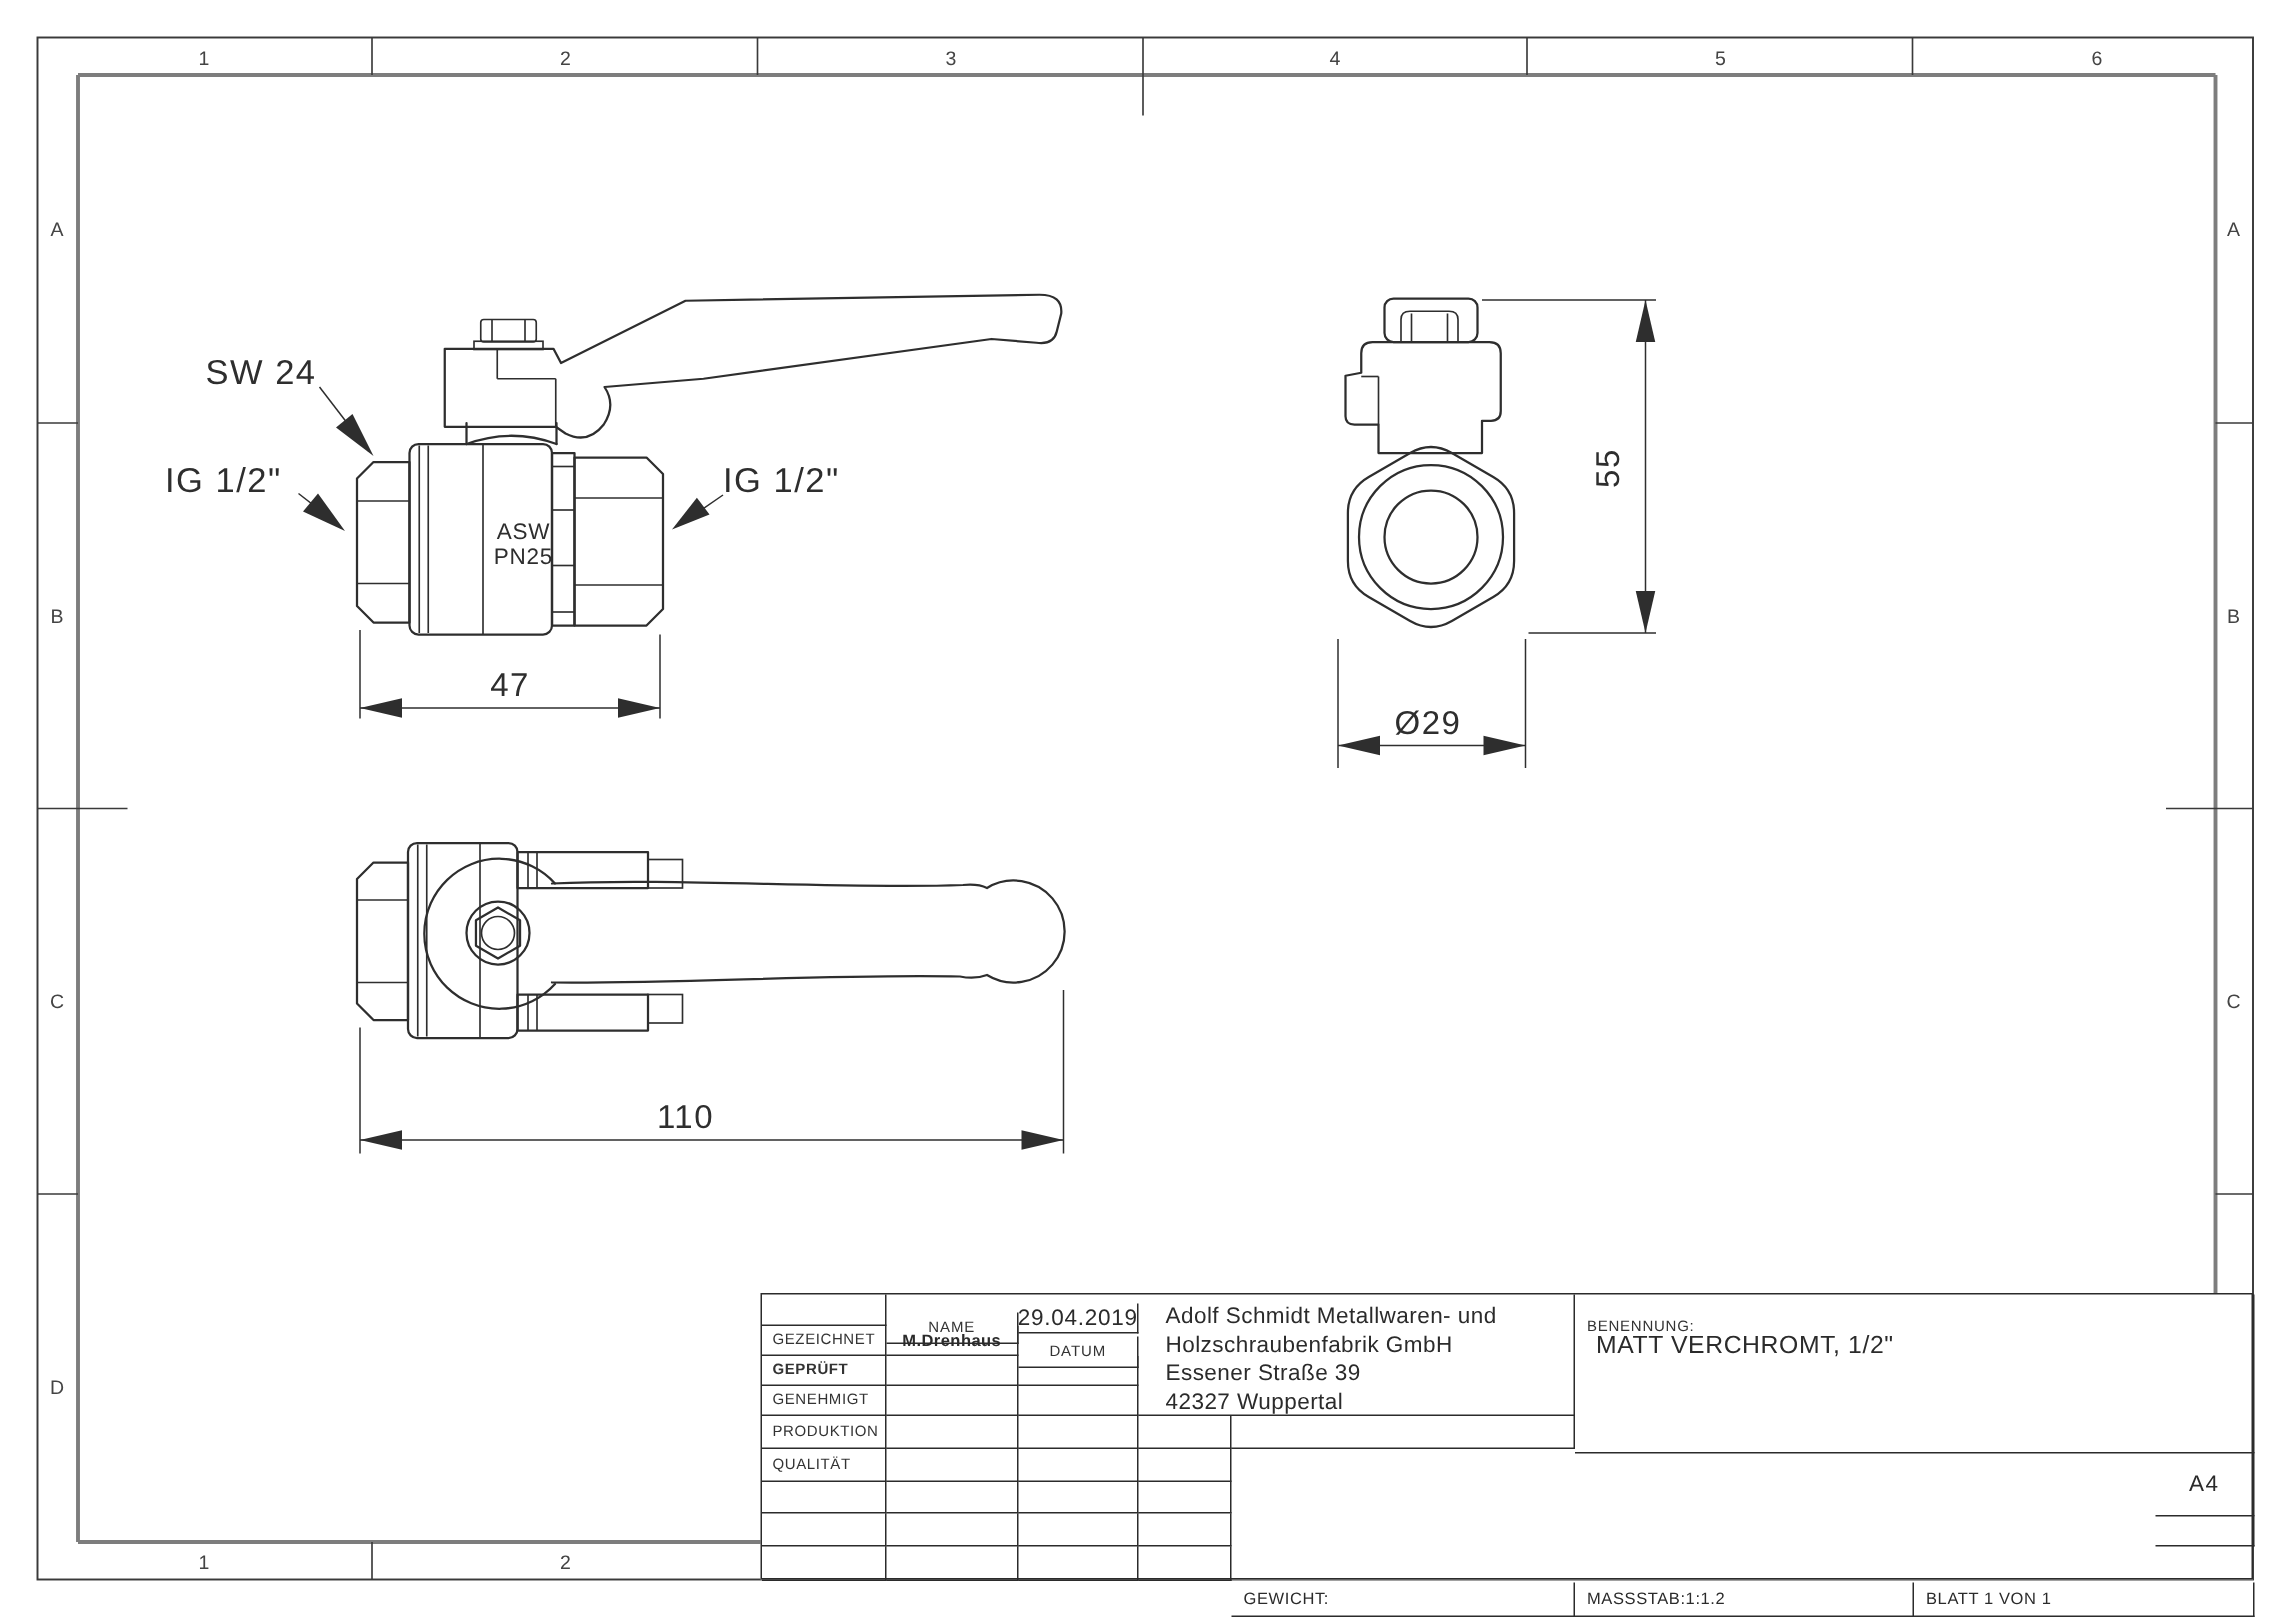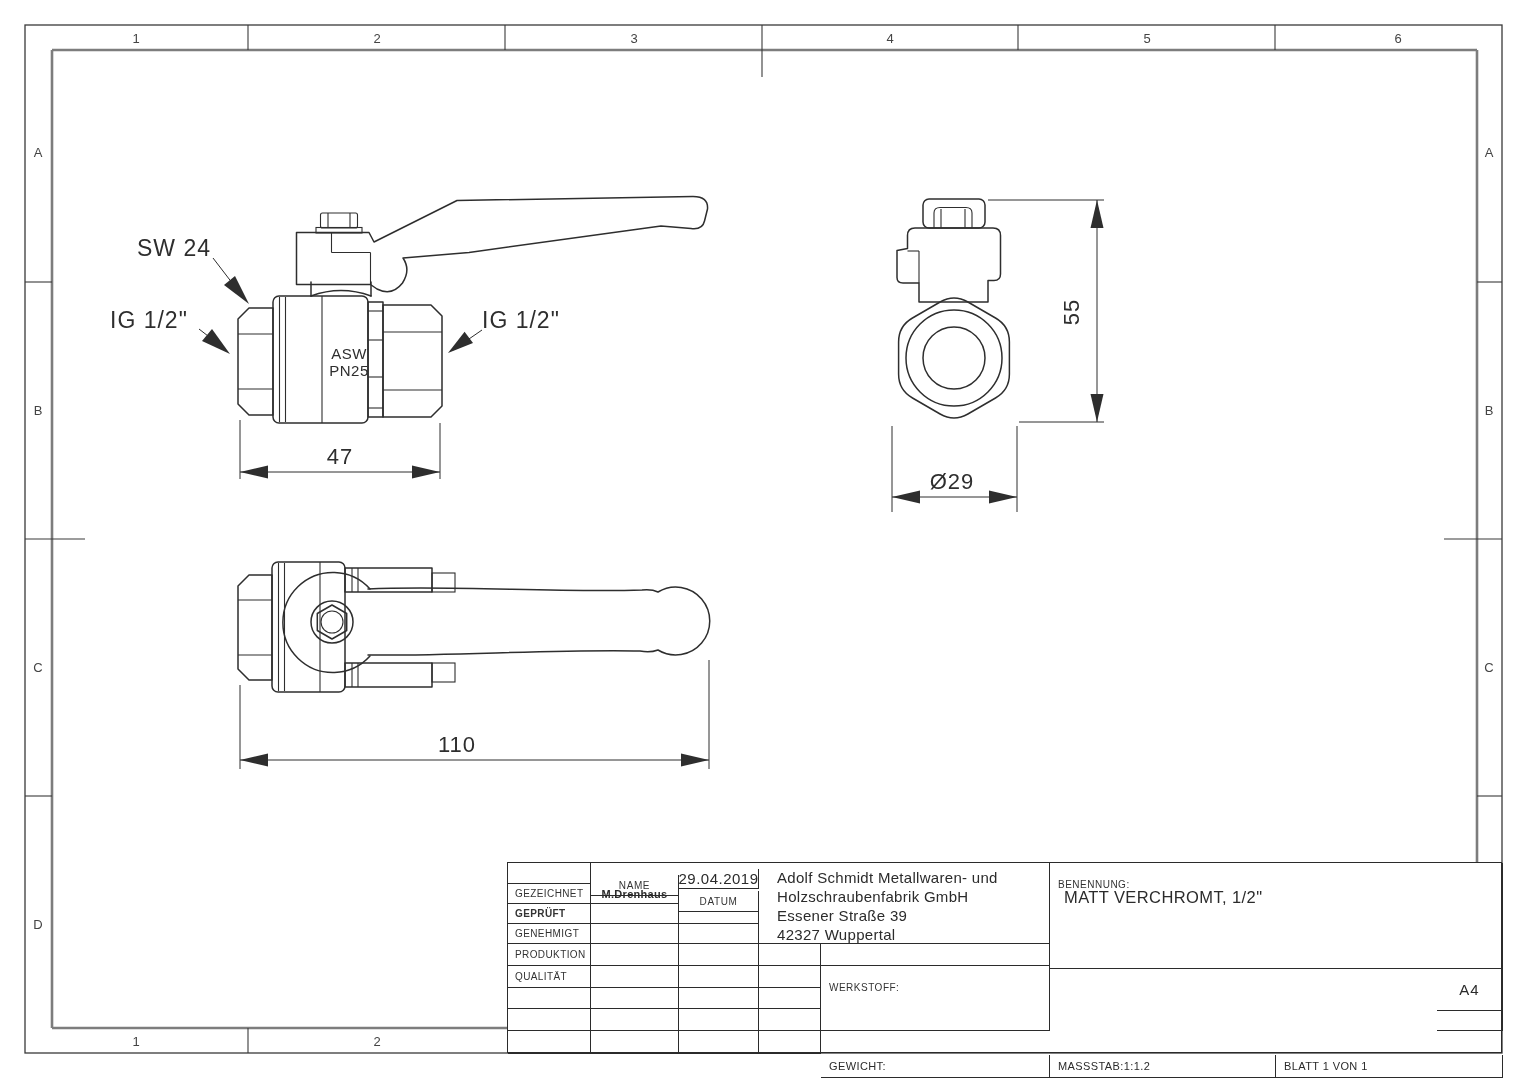--- a/index.html
+++ b/index.html
@@ -282,23 +282,20 @@
   </div>
 
   <div class="tb-cell" style="left:251px;top:81px;width:62px;height:22px;"></div>
   <div class="tb-cell" style="left:313px;top:81px;width:229px;height:22px;"></div>
 
   <div class="tb-cell" style="left:251px;top:103px;width:62px;height:22px;"></div>
   <div class="tb-cell" style="left:251px;top:125px;width:62px;height:21px;"></div>
   <div class="tb-cell" style="left:251px;top:146px;width:62px;height:22px;"></div>
   <div class="tb-cell" style="left:251px;top:168px;width:62px;height:23px;"></div>
 
-  <div class="tb-cell" style="left:313px;top:103px;width:229px;height:65px;">
-    <span class="cell-corner-label">WERKSTOFF:</span>
-  </div>
 
   <div class="tb-cell vc strip-text" style="left:313px;top:168px;width:229px;height:23px;">
         <span>GEWICHT:</span>
       </div>
 
   <div class="tb-cell" style="left:542px;top:0;width:453px;height:106px;">
     <span class="cell-corner-label">BENENNUNG:</span>
     <div class="benennung-lines">
       <div>MATT VERCHROMT, 1/2"</div>
     </div>

